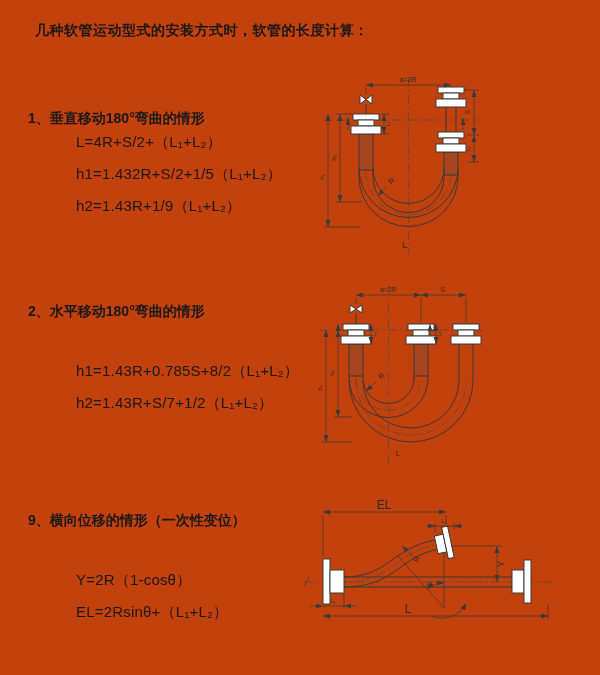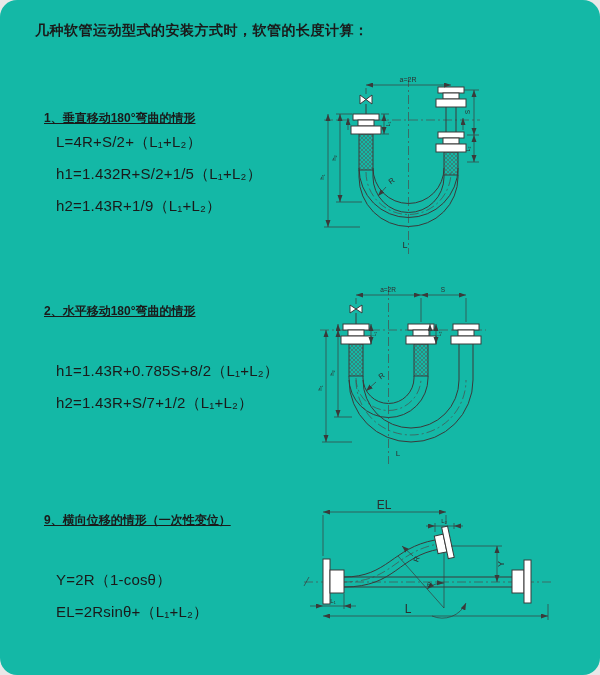--- a/index.html
+++ b/index.html
@@ -1,20 +1,20 @@
 <!DOCTYPE html>
 <html><head>
 <meta charset="utf-8">
 <style>
   html,body{margin:0;padding:0;background:#e8e8e8;}
-  .page{position:relative;width:600px;height:675px;background:#14b8a6;overflow:hidden;
-        font-family:"Liberation Sans","DejaVu Sans",sans-serif;color:#1a1a1a;margin:0 auto;border-radius:17px;}
+  .page{position:relative;width:600px;height:675px;background:#c2410c;overflow:hidden;
+        font-family:"Liberation Sans","DejaVu Sans",sans-serif;color:#1a1a1a;margin:0 auto;}
   .title{position:absolute;left:35px;top:22px;font-size:14px;font-weight:bold;letter-spacing:.5px;white-space:nowrap;}
-  .sec-head{position:absolute;left:44px;font-size:12px;font-weight:bold;white-space:nowrap;text-decoration:underline;}
-  .formula{position:absolute;left:56px;font-size:15px;white-space:nowrap;letter-spacing:.2px;text-align:center;}
+  .sec-head{position:absolute;left:28px;font-size:14px;font-weight:bold;white-space:nowrap;}
+  .formula{position:absolute;left:76px;font-size:15px;white-space:nowrap;letter-spacing:.2px;text-align:center;}
   svg{position:absolute;overflow:visible;}
   svg text{fill:#2e2e2e;stroke:none;font-family:"Liberation Sans","DejaVu Sans",sans-serif;}
   .ink{stroke:#3a3a3a;fill:none;stroke-width:1;}
   .dim{stroke:#3a3a3a;fill:none;stroke-width:.7;}
   .cl{stroke:#4a4a4a;fill:none;stroke-width:.7;stroke-dasharray:9 3 2 3;}
   .wfill{fill:#ffffff;stroke:#3a3a3a;stroke-width:1;}
 </style>
 </head>
 <body>
 

